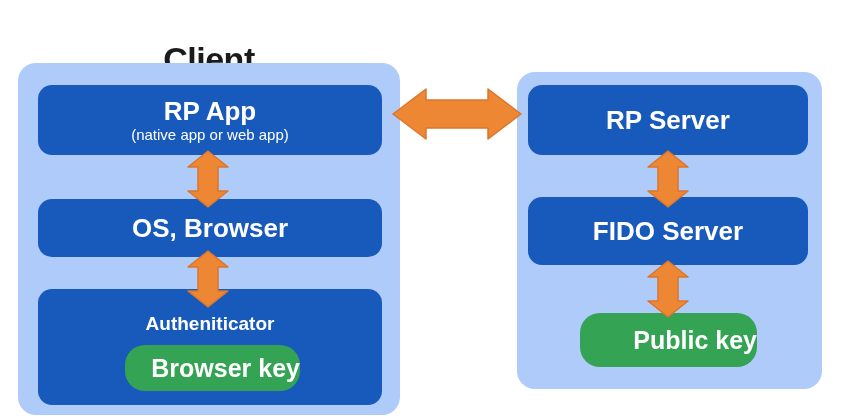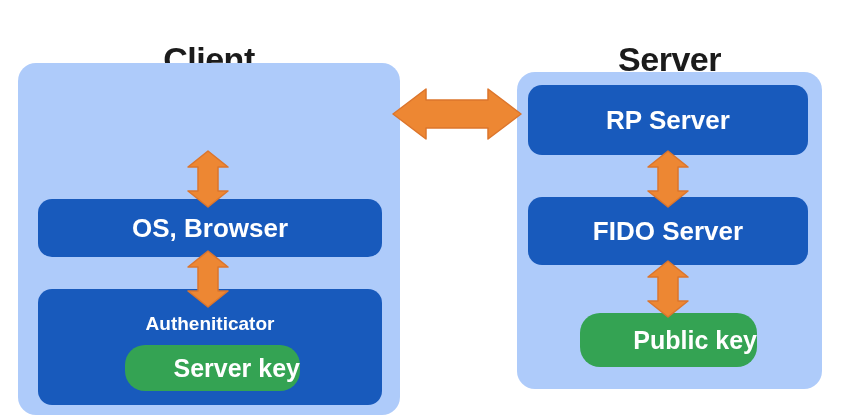--- a/index.html
+++ b/index.html
@@ -119,34 +119,37 @@
   .arrow-v3 { left: 647px; top: 150px; }
   .arrow-v4 { left: 647px; top: 260px; }
   .arrow-h  { left: 392px; top: 88px;  }
 </style>
 </head>
 <body>
 
 <div class="canvas">
 
   <div class="title client-title">Client</div>
-  <div class="title server-title">Server</div>
 
   <div class="group-container client-container"></div>
   <div class="group-container server-container"></div>
 
+  <div class="box rp-app">
+    <div class="box-label">RP App</div>
+    <div class="box-sublabel">(native app or web app)</div>
+  </div>
 
   <div class="box os-browser">
     <div class="box-label">OS, Browser</div>
   </div>
 
   <div class="box authenticator">
     <div class="auth-label">Autheniticator</div>
     <div class="key-box private-key">
-      <div class="key-label">Server key</div>
+      <div class="key-label">Browser key</div>
     </div>
   </div>
 
   <div class="box fido-server">
     <div class="box-label">FIDO Server</div>
   </div>
 
   <div class="box rp-server">
     <div class="box-label">RP Server</div>
   </div>

